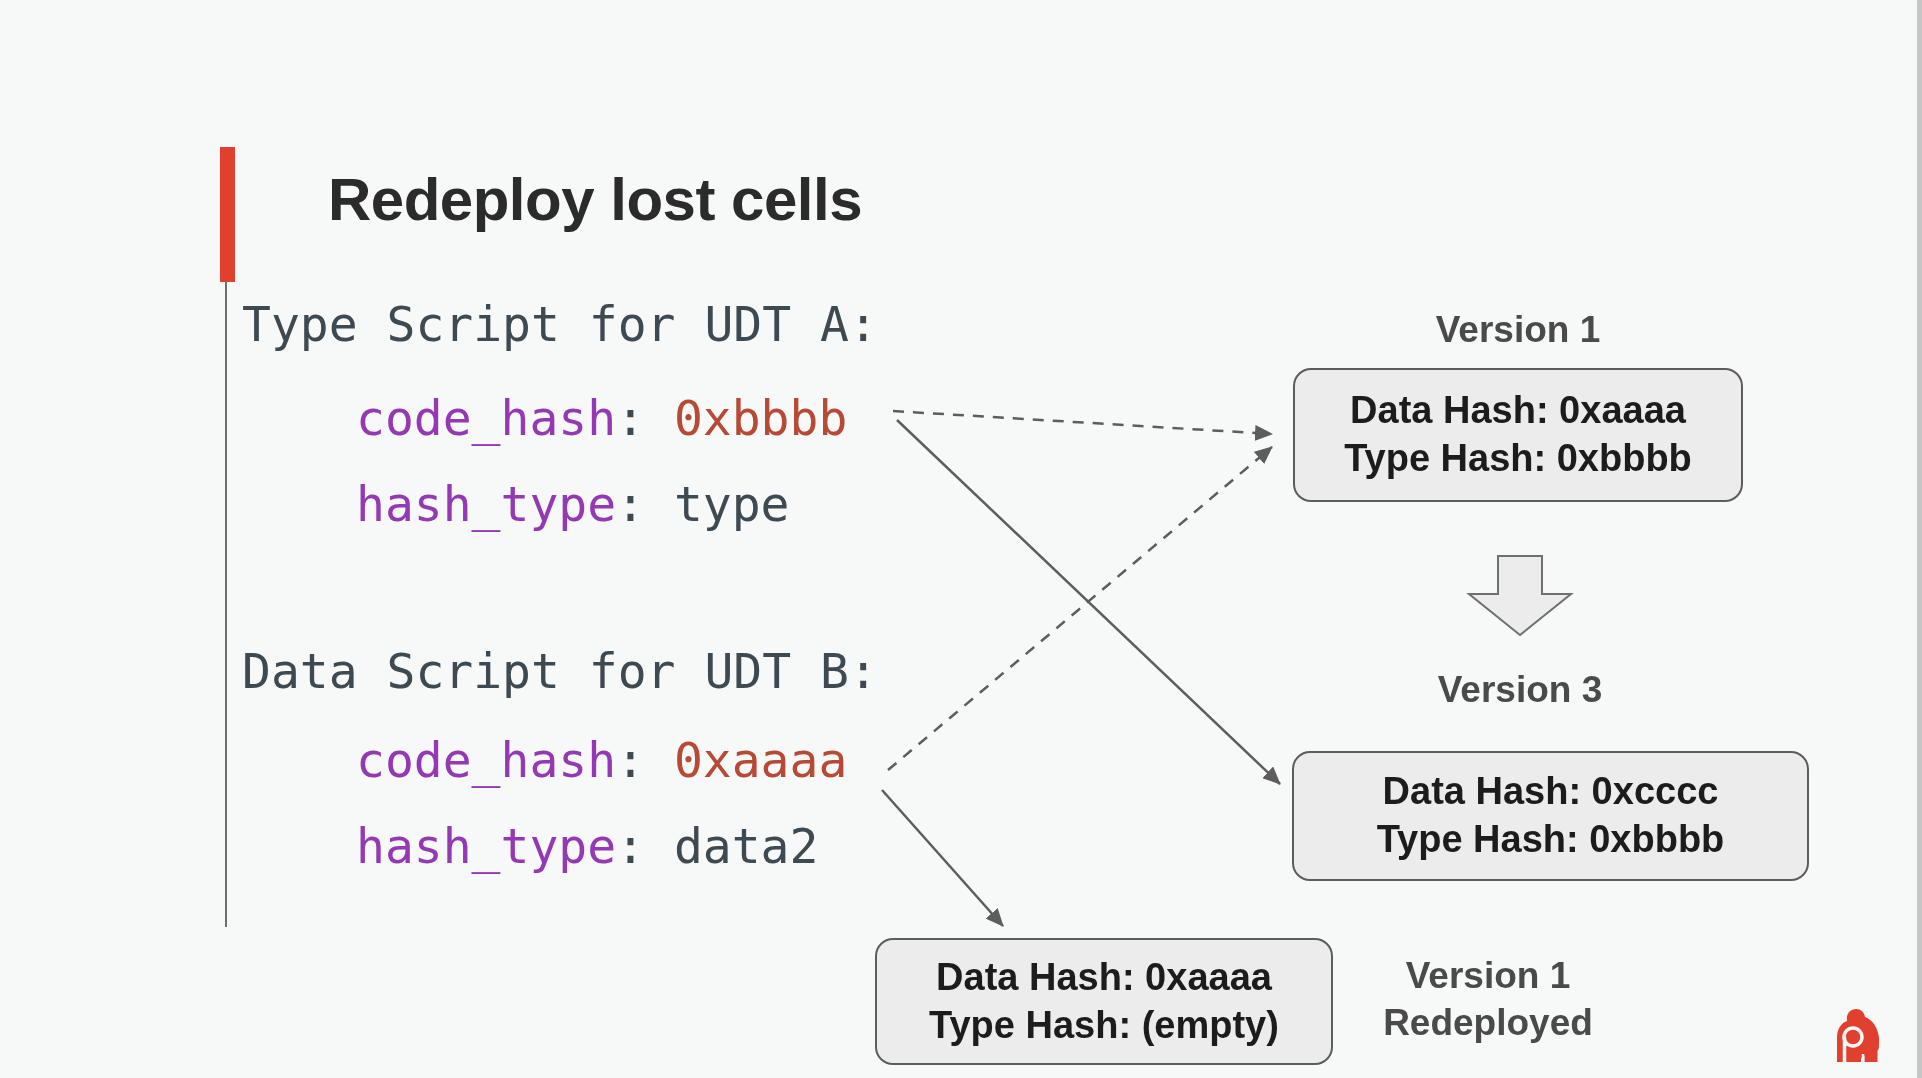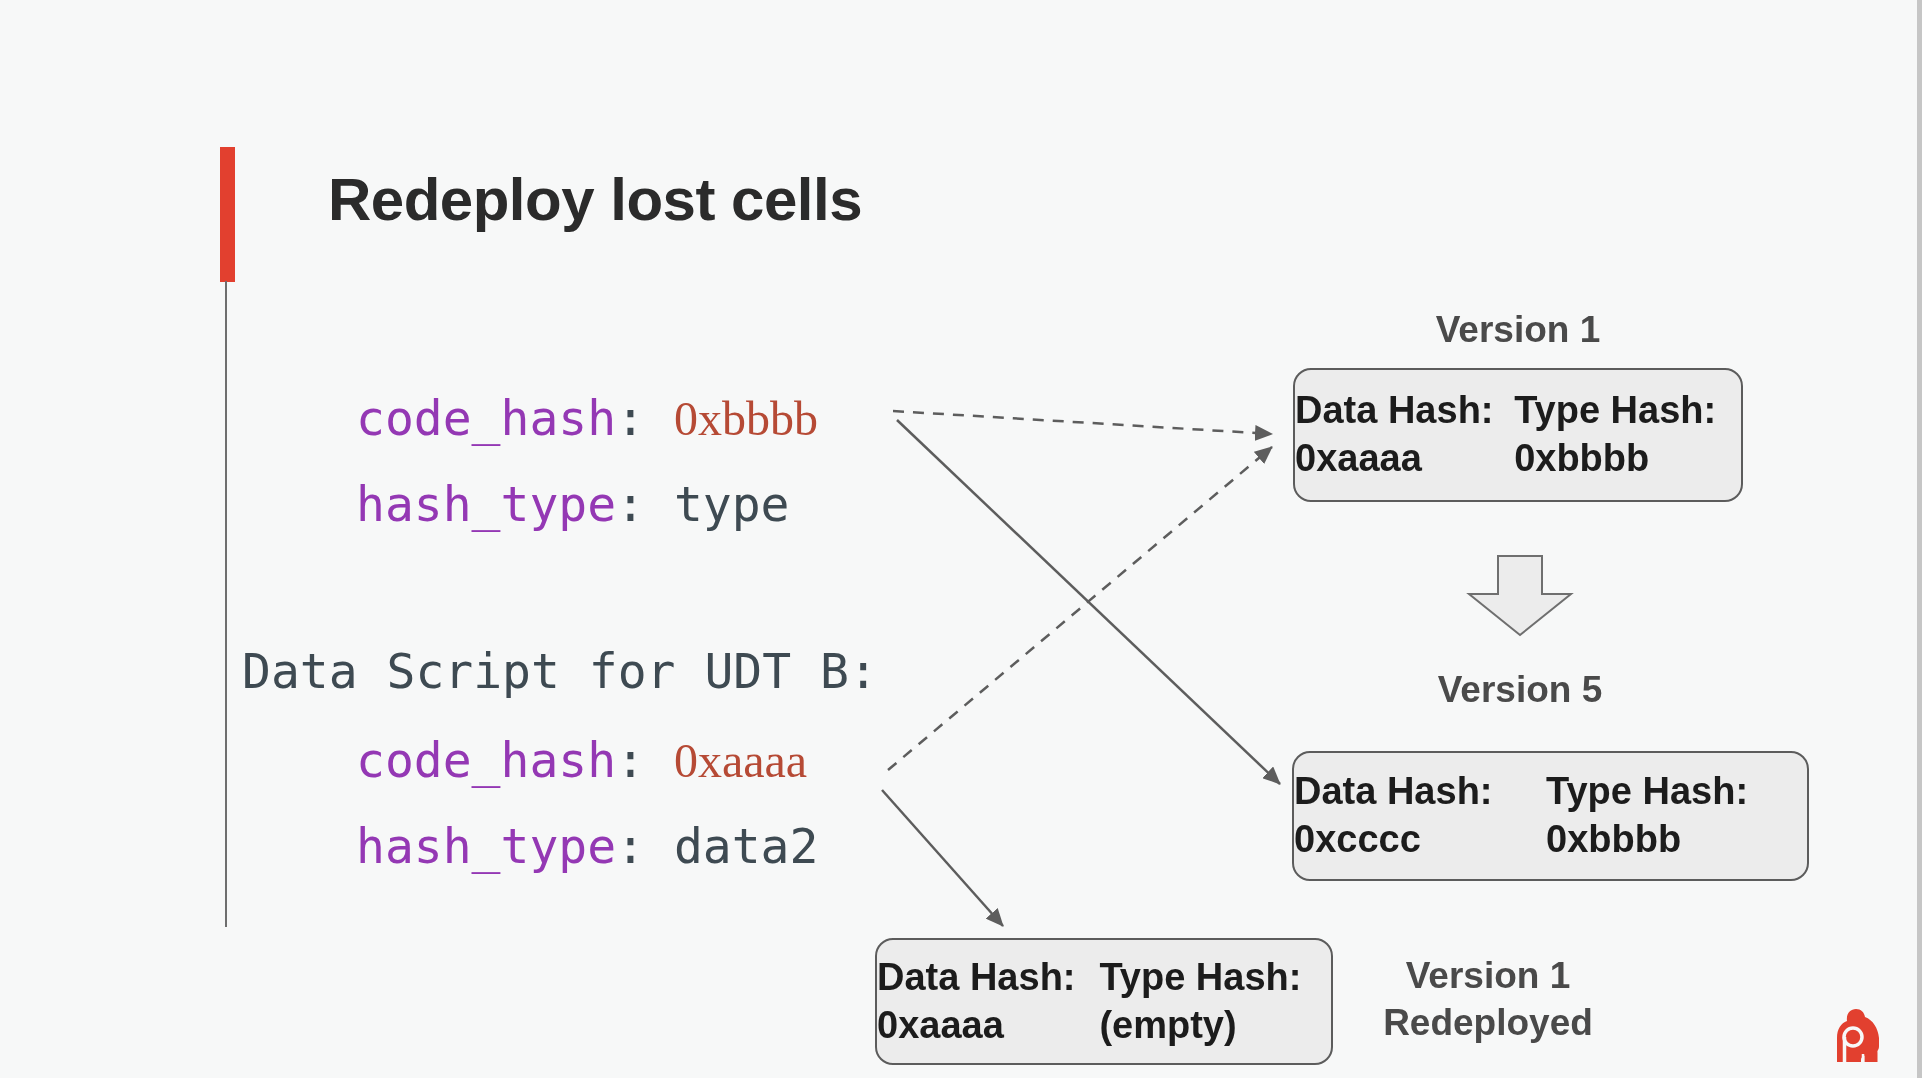--- a/index.html
+++ b/index.html
@@ -18,30 +18,30 @@
   .vline{position:absolute; left:225px; top:281px; width:2px; height:646px; background:var(--guide-line);}
   .title{
     position:absolute; left:318px; top:160px; margin:10px;
     font-size:60px; font-weight:700; letter-spacing:-.5px; color:var(--title-color); line-height:1;
   }
   .code-line{
     position:absolute; font-family:"DejaVu Sans Mono", monospace;
     font-size:48px; line-height:1.1; color:var(--code-default); white-space:pre;
   }
   .ck{color:var(--code-key-purple);margin-top:8px;}
-  .cv{color:var(--code-value-red);font-family:Liberation Serif, serif;}
+  .cv{color:var(--code-value-red);}
   .cd{color:var(--code-default); white-space:pre;}
   .version-label{
     position:absolute; width:450px; text-align:center;
     font-size:37px; font-weight:700; color:var(--label-color); line-height:1.2;
   }
   .hashbox{
     position:absolute; box-sizing:border-box;
     background:var(--box-fill); border:2.5px solid var(--box-border); border-radius:18px;
-    display:flex; flex-direction:row; justify-content:center; align-items:center;
+    display:flex; flex-direction:column; justify-content:center; align-items:center;
     font-size:38px; font-weight:700; color:var(--box-text); line-height:1.26;
   }
   .redeploy-label{
     position:absolute; left:1348px; top:952px; width:280px; text-align:center;
     font-size:37px; font-weight:700; color:var(--label-color); line-height:1.28;
   }
   svg.overlay{position:absolute; left:0; top:0; width:1922px; height:1078px;}
   .connector{stroke:var(--arrow-gray); stroke-width:2.5; fill:none;}
   .connector.dashed{stroke-dasharray:11 9;}
   #arrowhead path{fill:var(--arrow-gray);}
@@ -53,34 +53,35 @@
 </style>
 </head>
 <body>
 
 <div class="slide">
 
   <div class="accent-bar"></div>
   <h1 class="title">Redeploy lost cells</h1>
   <div class="vline"></div>
 
+  <div class="code-line" style="left:242px; top:298px">Type Script for UDT A:</div>
   <div class="code-line" style="left:356px; top:392px"><span class="ck">code_hash</span><span class="cd">: </span><span class="cv">0xbbbb</span></div>
   <div class="code-line" style="left:356px; top:478px"><span class="ck">hash_type</span><span class="cd">: </span><span class="cd">type</span></div>
 
   <div class="code-line" style="left:242px; top:645px">Data Script for UDT B:</div>
   <div class="code-line" style="left:356px; top:734px"><span class="ck">code_hash</span><span class="cd">: </span><span class="cv">0xaaaa</span></div>
   <div class="code-line" style="left:356px; top:820px"><span class="ck">hash_type</span><span class="cd">: </span><span class="cd">data2</span></div>
 
   <div class="version-label" style="left:1293px; top:308px">Version 1</div>
   <div class="hashbox" style="left:1293px; top:368px; width:450px; height:134px">
     <div>Data Hash: 0xaaaa</div>
     <div>Type Hash: 0xbbbb</div>
   </div>
 
-  <div class="version-label" style="left:1295px; top:668px">Version 5</div>
+  <div class="version-label" style="left:1295px; top:668px">Version 3</div>
   <div class="hashbox" style="left:1292px; top:751px; width:517px; height:130px">
     <div>Data Hash: 0xcccc</div>
     <div>Type Hash: 0xbbbb</div>
   </div>
 
   <div class="hashbox" style="left:875px; top:938px; width:458px; height:127px">
     <div>Data Hash: 0xaaaa</div>
     <div>Type Hash: (empty)</div>
   </div>
   <div class="redeploy-label">

